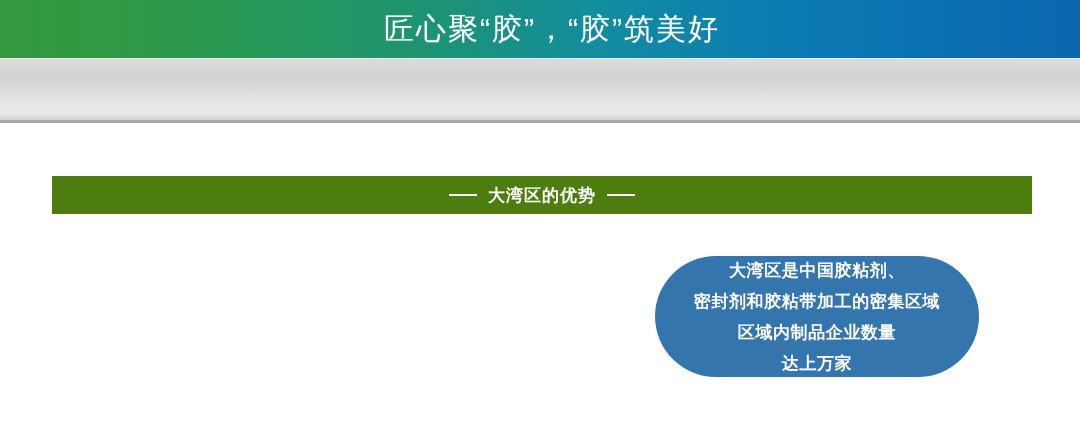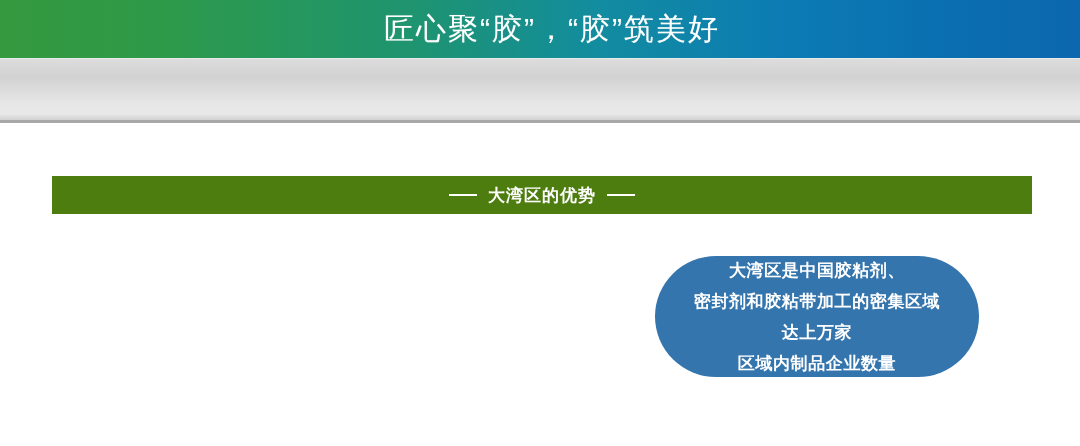--- a/index.html
+++ b/index.html
@@ -164,17 +164,17 @@
       <span class="rule"></span>
       <span class="section-banner-label">大湾区的优势</span>
       <span class="rule"></span>
     </div>
   </div>
 
 
   <div class="highlight-shape">
     <div class="highlight-line">大湾区是中国胶粘剂、</div>
     <div class="highlight-line">密封剂和胶粘带加工的密集区域</div>
+    <div class="highlight-line">区域内制品企业数量</div>
     <div class="highlight-line">达上万家</div>
-    <div class="highlight-line">区域内制品企业数量</div>
   </div>
 
 </div>
 
 </body></html>

